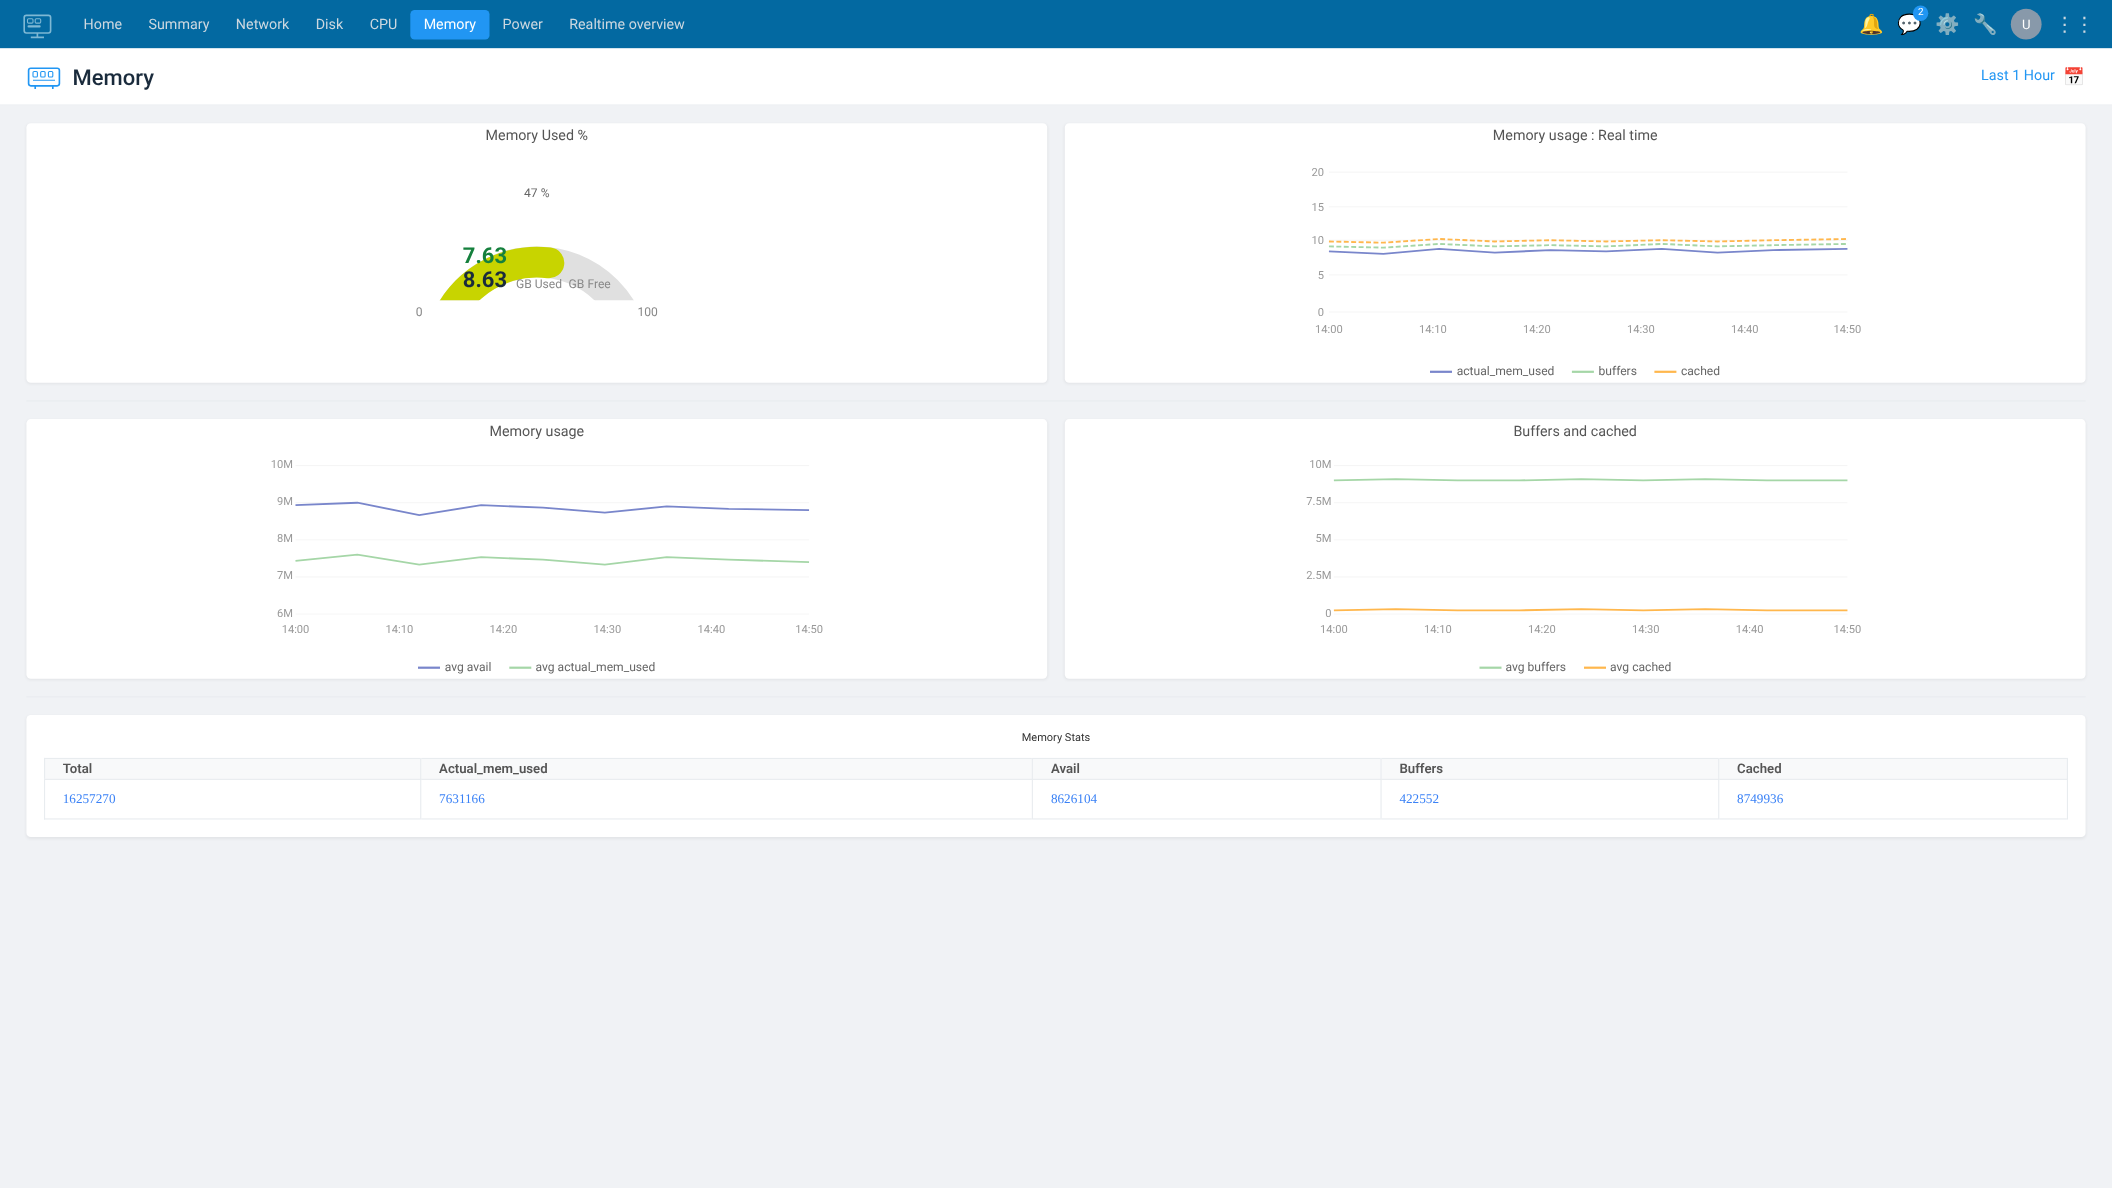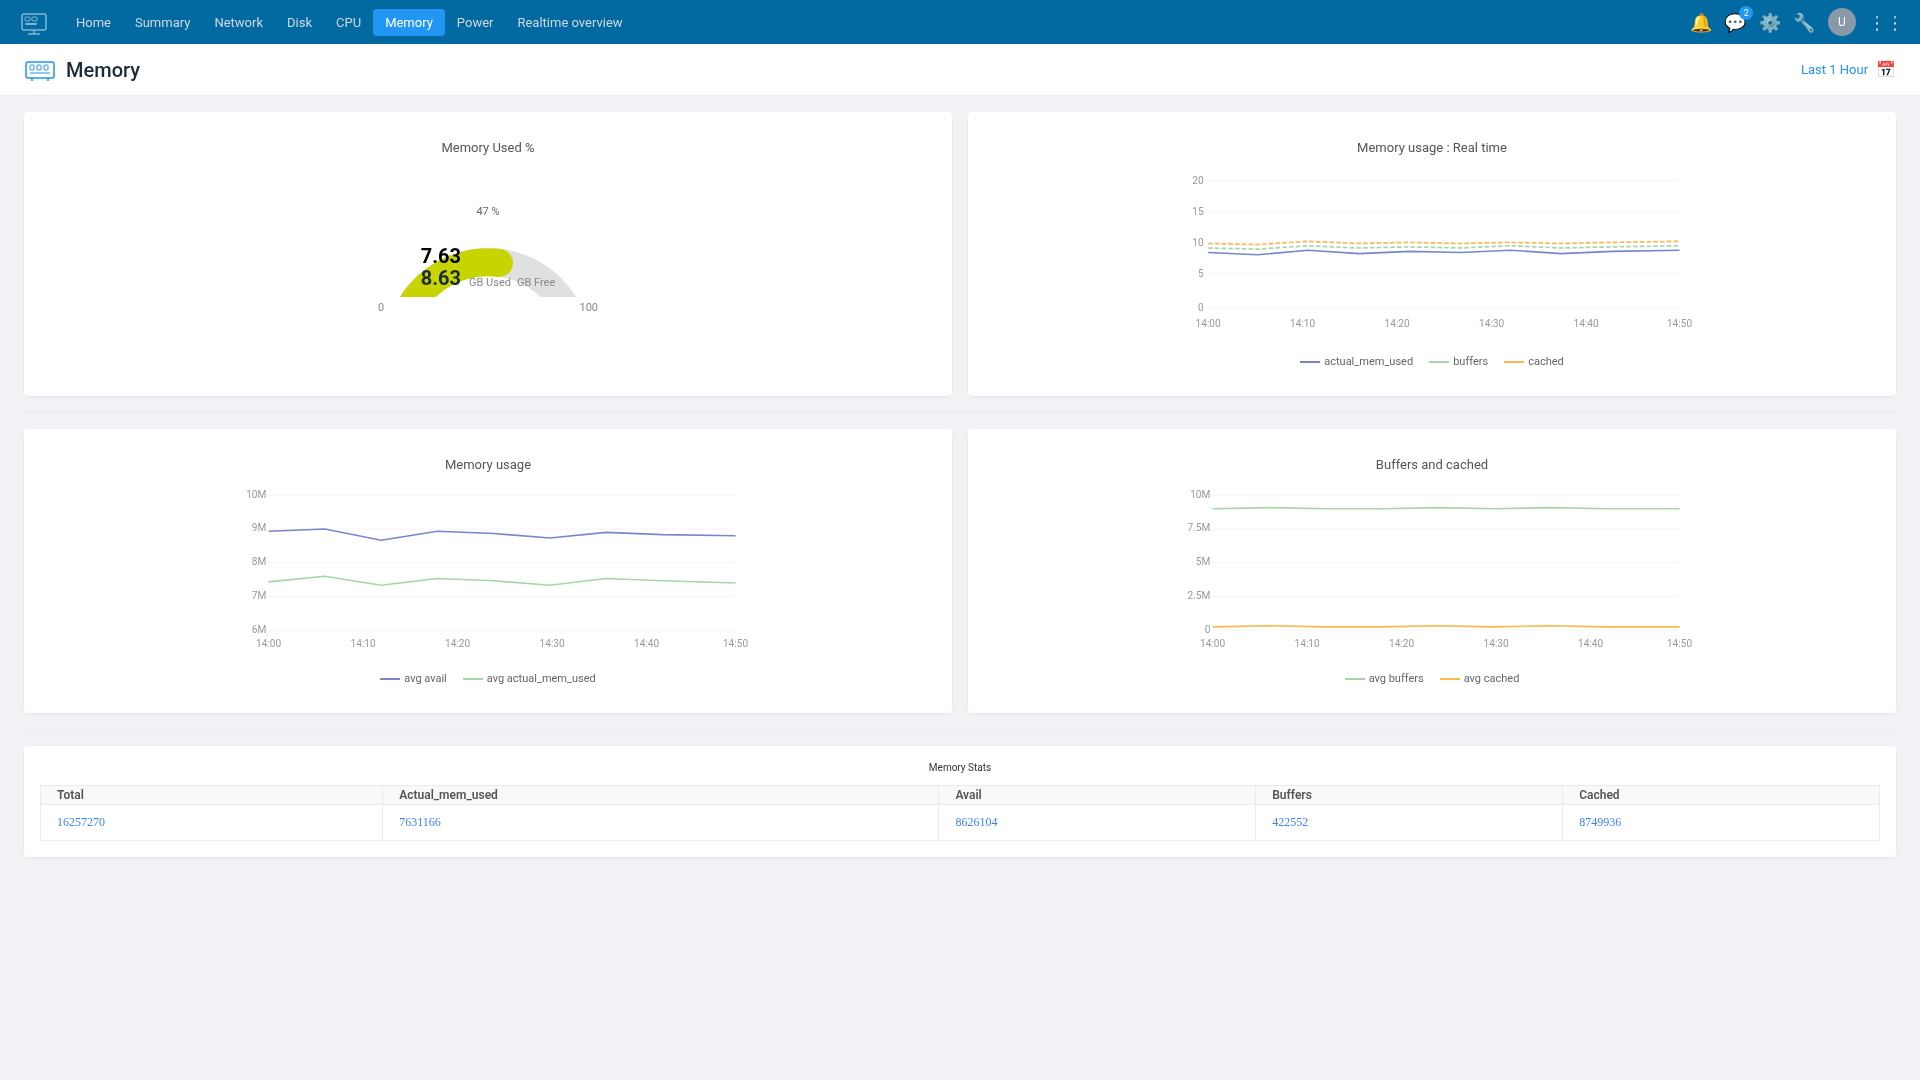--- a/index.html
+++ b/index.html
@@ -71,21 +71,21 @@
     
     .card-row {
       display: grid;
       grid-template-columns: 1fr 1fr;
       gap: 16px;
       margin-bottom: 16px;
     }
     .card {
       background: white;
       border-radius: 4px;
-      padding: 28px;
+      padding: 4px;
       box-shadow: 0 1px 3px rgba(0,0,0,0.06);
     }
     .card-title {
       text-align: center;
       font-size: 13px;
       color: #555;
       margin-bottom: 12px;
     }
 
     
@@ -194,24 +194,24 @@
     <div class="card">
       <div class="card-title">Memory Used %</div>
       <div class="gauge-container">
         <div class="gauge-wrapper">
           <svg class="gauge-svg" viewBox="0 0 220 220">
 
             <path d="M 20 175 A 90 90 0 0 1 200 175" fill="none" stroke="#e0e0e0" stroke-width="28" stroke-linecap="round"></path>
 
             <path d="M 20 175 A 90 90 0 0 1 121 86" fill="none" stroke="#c8d400" stroke-width="28" stroke-linecap="round"></path>
           </svg>
-          <div style="position:absolute; top:28px; left:50%; transform:translateX(-50%); font-size:11px; color:#666;">47 %</div>
+          <div style="position:absolute; top:16px; left:50%; transform:translateX(-50%); font-size:11px; color:#666;">47 %</div>
           <div style="position:absolute; bottom:8px; left:50%; transform:translateX(-50%); display:flex; gap:8px; align-items:flex-end; white-space:nowrap;">
             <div style="text-align:right;">
-              <div style="font-size:20px; font-weight:700; color:#000000; line-height:1.1;">7.63</div>
+              <div style="font-size:20px; font-weight:700; color:#15803d; line-height:1.1;">7.63</div>
               <div style="font-size:20px; font-weight:700; color:#1a2b3c; line-height:1.1;">8.63</div>
             </div>
             <div style="display:flex;flex-direction:row;gap:6px;">
               <span style="font-size:11px; color:#888;">GB Used</span>
               <span style="font-size:11px; color:#888;">GB Free</span>
             </div>
           </div>
         </div>
         <div class="gauge-bottom">
           <span>0</span>

